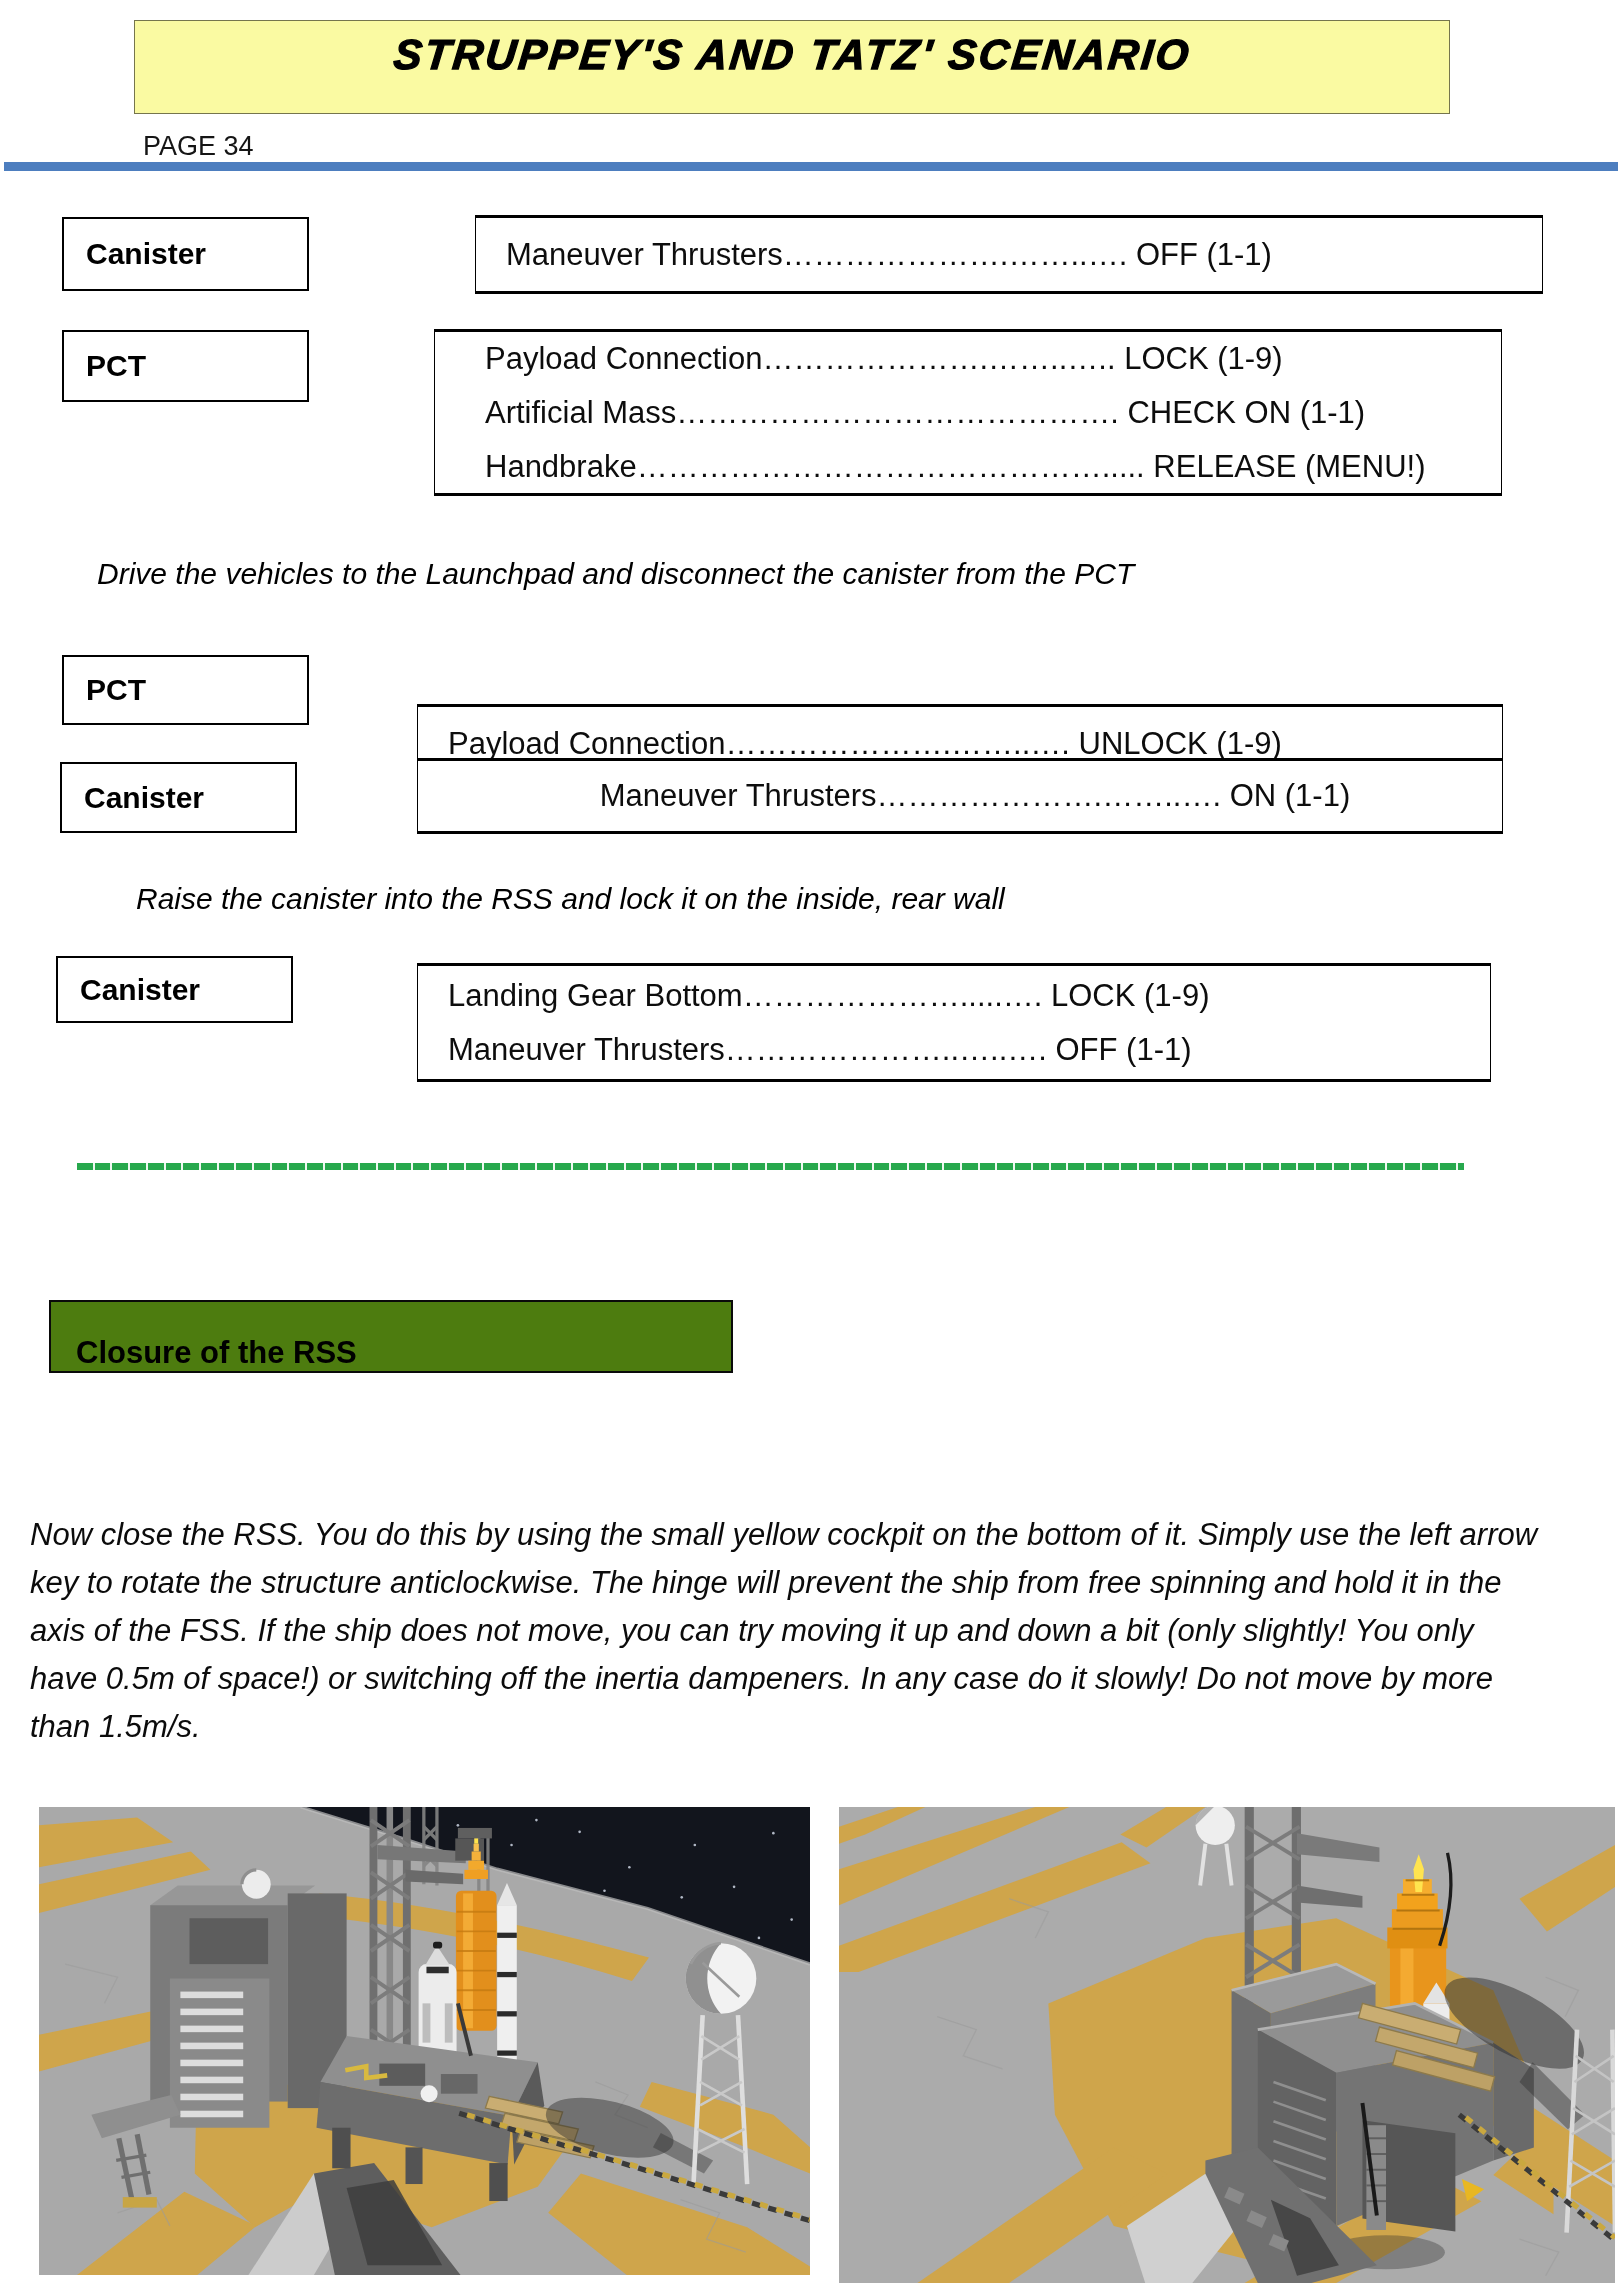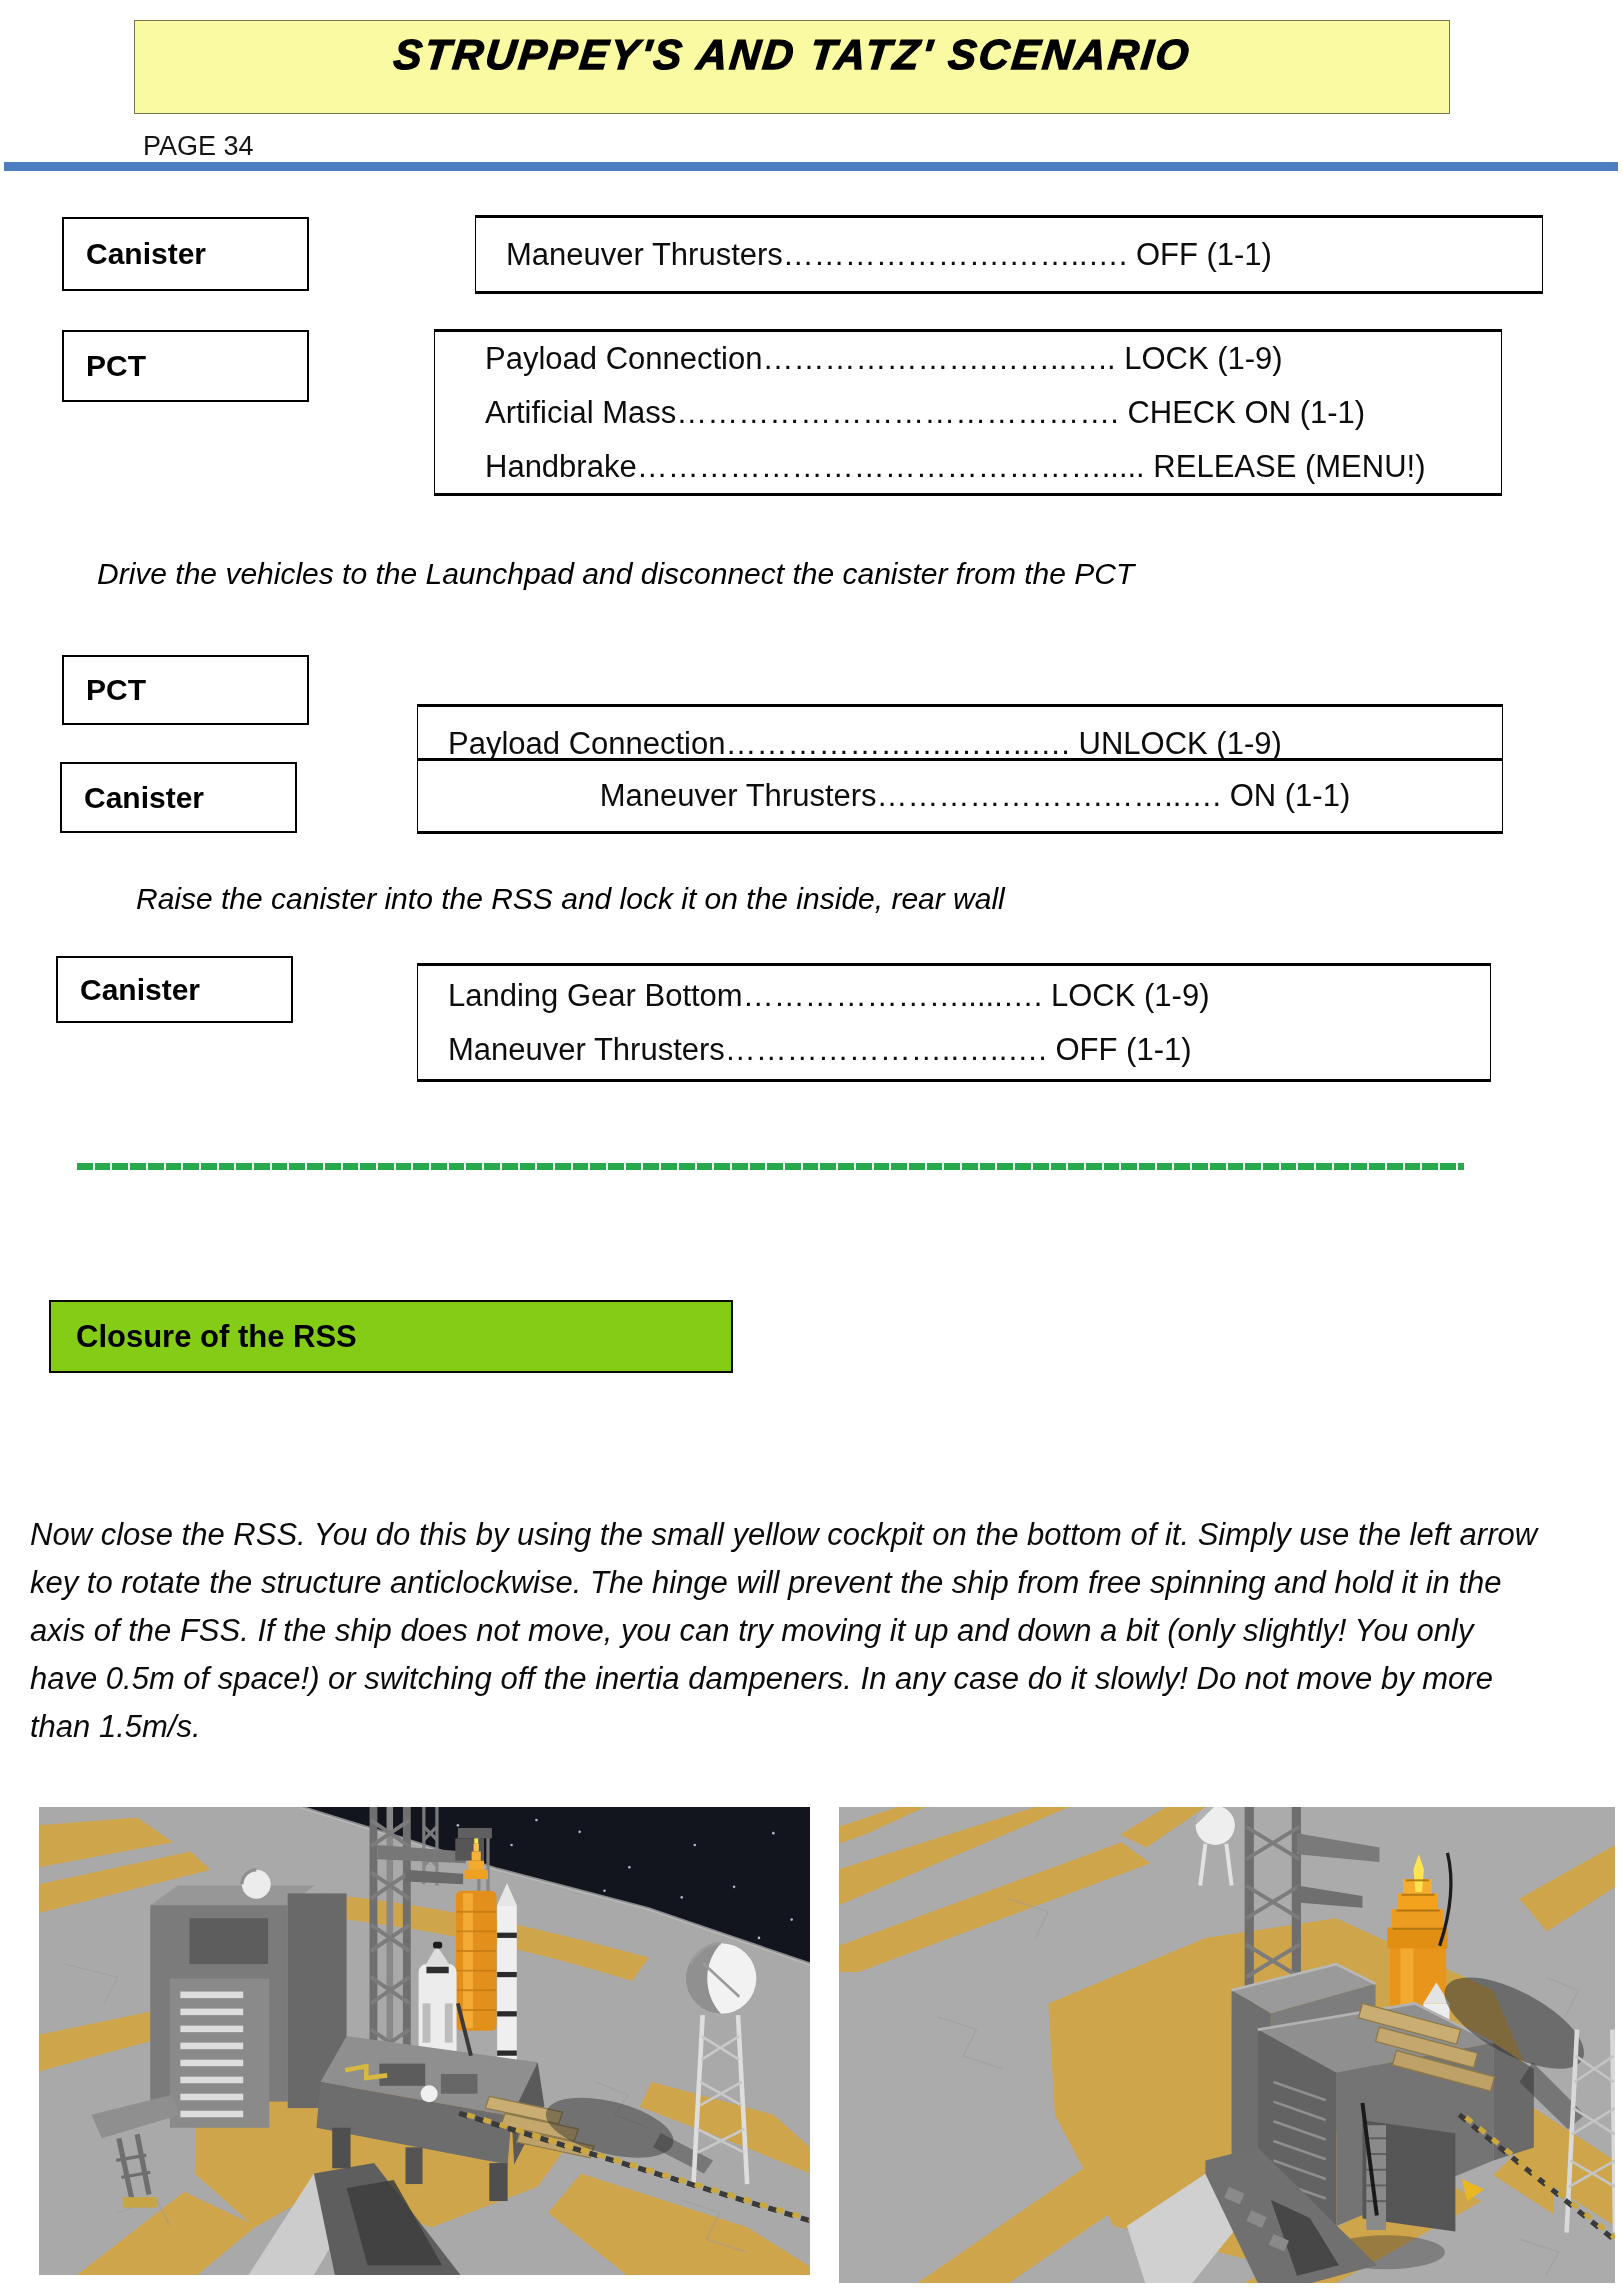--- a/index.html
+++ b/index.html
@@ -19,22 +19,22 @@
   .lbox span{font-size:30px;font-weight:bold;padding-left:22px;}
   .cbox{position:absolute;border:1.3px solid #000;border-top-width:3.9px;border-bottom-width:3.9px;
         box-sizing:border-box;background:#fff;display:flex;flex-direction:column;justify-content:center;}
   .cline{font-size:31px;color:#0d0d0d;padding-left:30px;line-height:54px;white-space:nowrap;}
 
   .instr{position:absolute;font-size:30px;font-style:italic;color:#000;white-space:nowrap;}
 
   .green-rule{position:absolute;left:77px;top:1163px;width:1387px;height:6.5px;
         background:repeating-linear-gradient(90deg,#27a84d 0 15.7px,#eef8f1 15.7px 17.7px);}
 
-  .closure{position:absolute;left:49px;top:1300px;width:684px;height:73px;background:#84cc16;
-        border:2px solid #0a0a0a;box-sizing:border-box;display:flex;align-items:center;}
+  .closure{position:absolute;left:49px;top:1300px;width:684px;height:73px;background:#4d7c0f;
+        border:2px solid #0a0a0a;box-sizing:border-box;display:flex;align-items:flex-end;}
   .closure span{font-size:31px;font-weight:bold;padding-left:25px;}
 
   .para{position:absolute;left:30px;top:1503px;width:1511px;font-size:31px;font-style:italic;
         line-height:48px;color:#0b0b0b;margin-top:8px;}
 
   .shot{position:absolute;overflow:hidden;}
   .shot svg{display:block;width:100%;height:100%;}
 </style>
 </head>
 <body>

